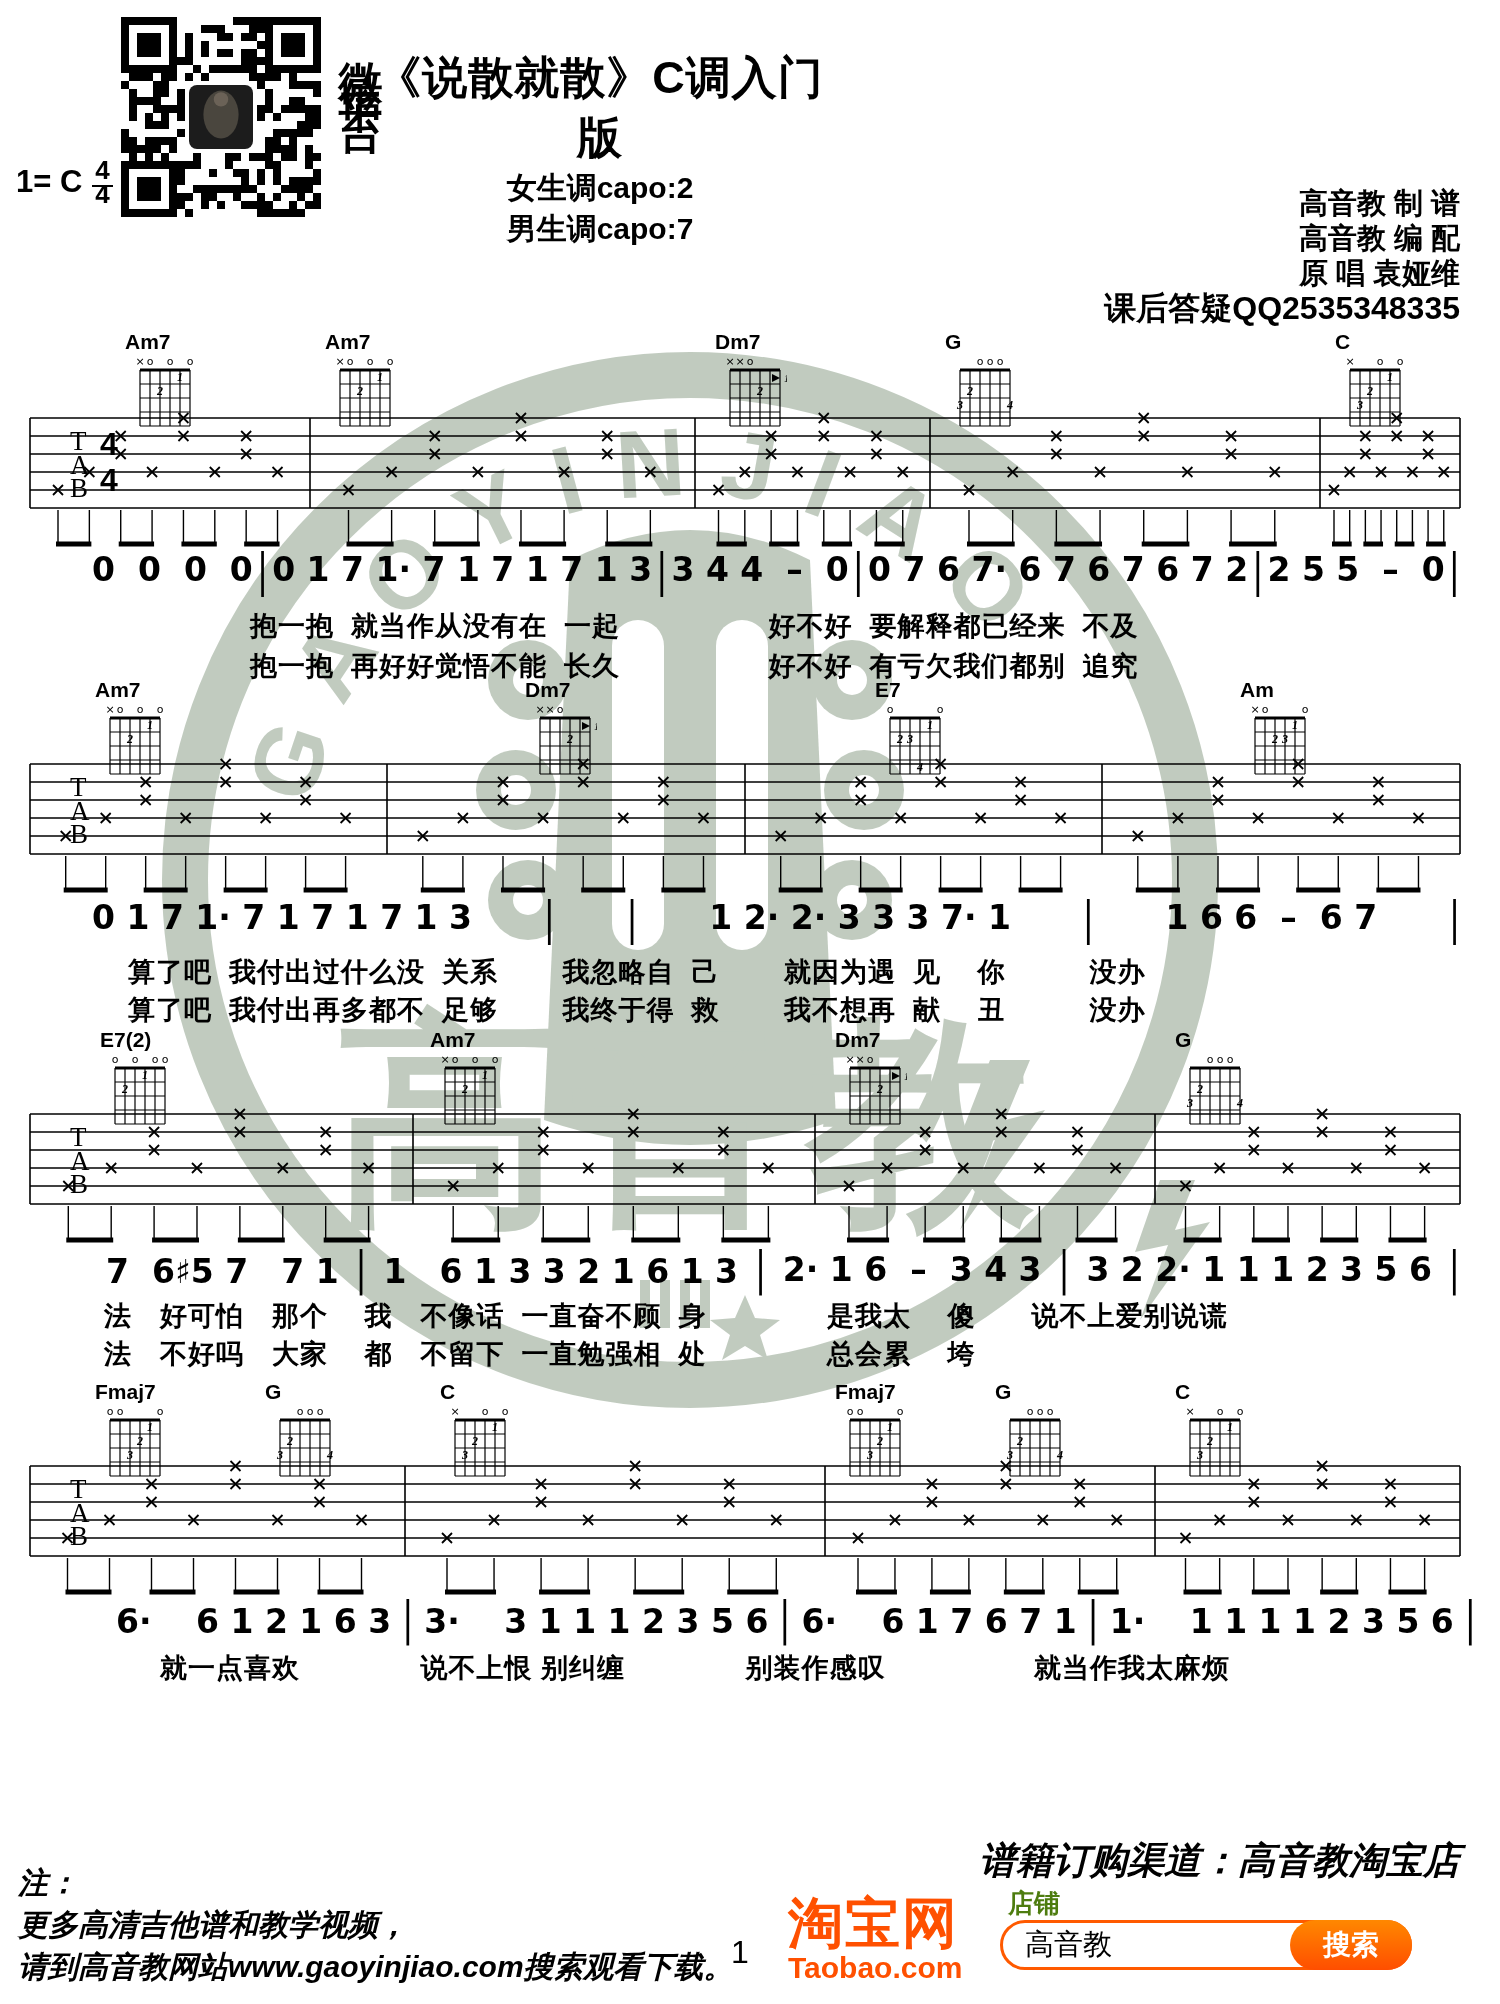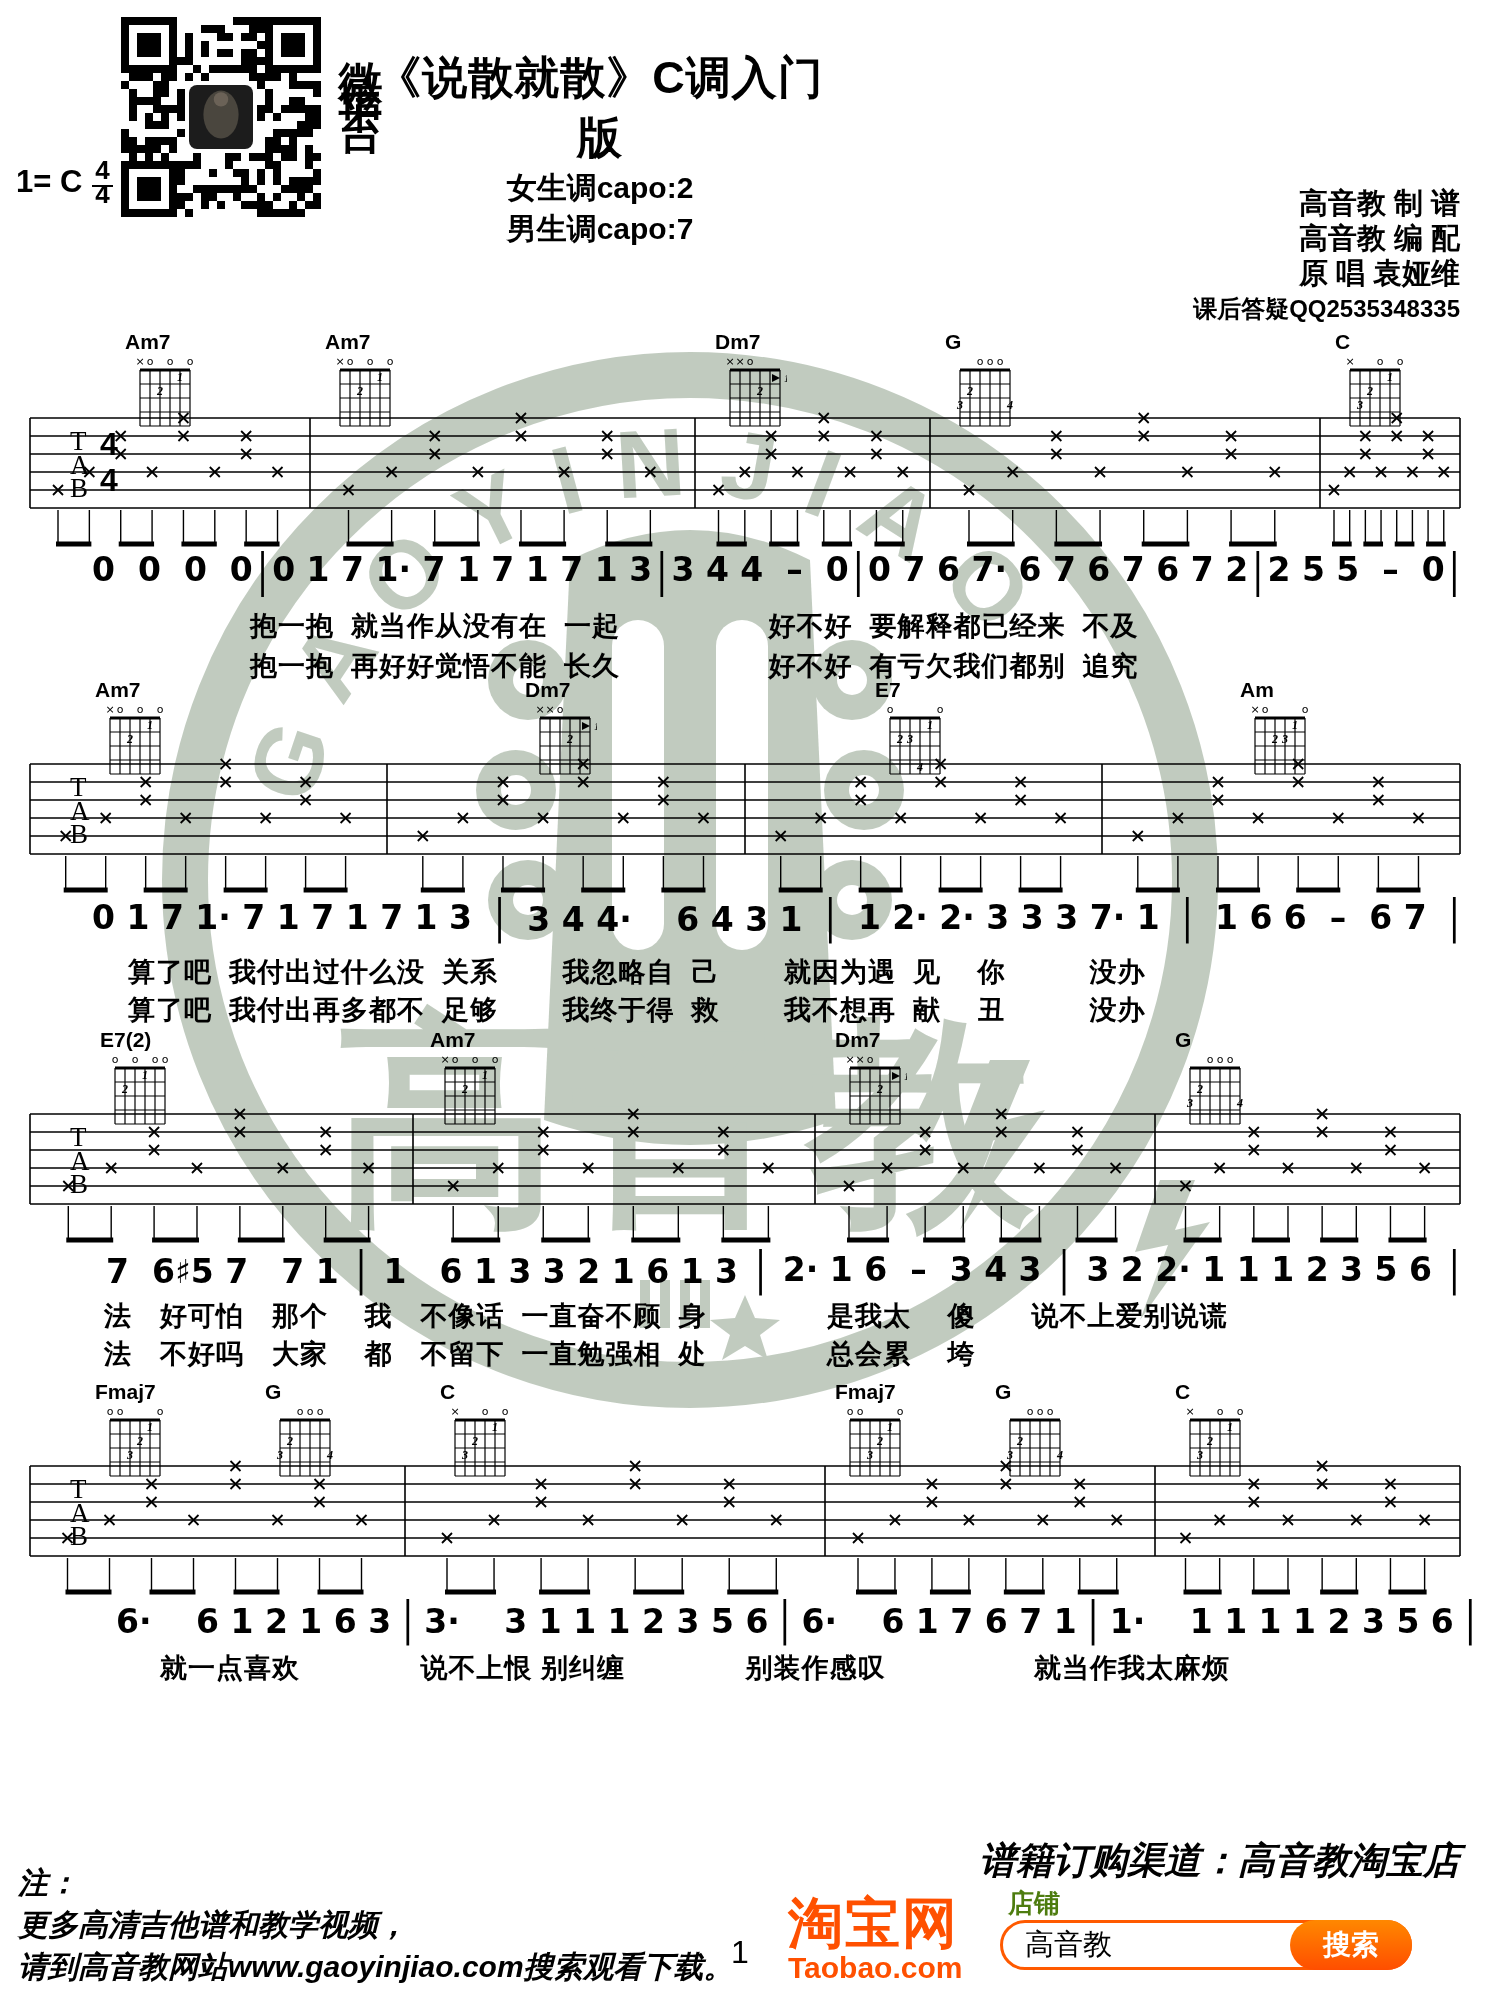--- a/index.html
+++ b/index.html
@@ -309,21 +309,21 @@
     <div class="title-block">
       <div class="title">《说散就散》C调入门版</div>
       <div class="subtitle">女生调capo:2</div>
       <div class="subtitle">男生调capo:7</div>
     </div>
 
     <div class="credits" id="credits">
         <div>高音教 制  谱</div>
         <div>高音教 编  配</div>
         <div>原  唱 袁娅维</div>
-        <div style="font-size: 24px;">课后答疑QQ2535348335</div>
+        <div style="font-size: 32px;">课后答疑QQ2535348335</div>
       </div>
 
     <div class="keyinfo">
       <span>1= C</span>
       <span class="frac">
         <span class="top">4</span><br>
         <span>4</span>
       </span>
     </div>
 
@@ -764,21 +764,21 @@
           <path d="M 1373.376 19 L 1383.376 29 M 1373.376 29 L 1383.376 19" stroke="#000" stroke-width="1.8" fill="none"></path>
           <path d="M 1373.376 37 L 1383.376 47 M 1373.376 47 L 1383.376 37" stroke="#000" stroke-width="1.8" fill="none"></path>
           <line x1="1378.376" y1="98" x2="1378.376" y2="132" stroke="#000" stroke-width="1.4"></line>
           <path d="M 1413.472 55 L 1423.472 65 M 1413.472 65 L 1423.472 55" stroke="#000" stroke-width="1.8" fill="none"></path>
           <line x1="1418.472" y1="98" x2="1418.472" y2="132" stroke="#000" stroke-width="1.4"></line>
           <line x1="1135.8" y1="132" x2="1179.896" y2="132" stroke="#000" stroke-width="5"></line>
           <line x1="1215.992" y1="132" x2="1260.088" y2="132" stroke="#000" stroke-width="5"></line>
           <line x1="1296.184" y1="132" x2="1340.28" y2="132" stroke="#000" stroke-width="5"></line>
           <line x1="1376.376" y1="132" x2="1420.472" y2="132" stroke="#000" stroke-width="5"></line>
         </svg>
-        <div class="notation" style="left: 92px; top: 898px; width: 1368px;"><span>0 1 7 1· 7 1 7 1 7 1 3</span><span class="bar">|</span><span>3 4 4·　 6 4 3 1</span><span class="bar">|</span><span>1 2· 2· 3 3 3 7· 1</span><span class="bar">|</span><span>1 6 6  –  6 7</span><span class="bar">|</span></div>
+        <div class="notation" style="left: 92px; top: 898px; width: 1368px;"><span>0 1 7 1· 7 1 7 1 7 1 3</span><span class="bar">|</span><span class="bar">|</span><span>1 2· 2· 3 3 3 7· 1</span><span class="bar">|</span><span>1 6 6  –  6 7</span><span class="bar">|</span></div>
         <div class="lyrics" style="left: 128px; top: 954px;">算了吧  我付出过什么没  关系　　 我忽略自  己　　 就因为遇  见　 你　　　没办</div>
         <div class="lyrics" style="left: 128px; top: 992px;">算了吧  我付出再多都不  足够　　 我终于得  救　　 我不想再  献　 丑　　　没办</div>
         <div class="chord" style="left: 100px; top: 1028px;">
           <div class="chord-name">E7(2)</div>
           <svg width="64" height="78">
             <line x1="7" y1="16" x2="7" y2="72" stroke="#000" stroke-width="1.2"></line>
             <line x1="17" y1="16" x2="17" y2="72" stroke="#000" stroke-width="1.2"></line>
             <line x1="27" y1="16" x2="27" y2="72" stroke="#000" stroke-width="1.2"></line>
             <line x1="37" y1="16" x2="37" y2="72" stroke="#000" stroke-width="1.2"></line>
             <line x1="47" y1="16" x2="47" y2="72" stroke="#000" stroke-width="1.2"></line>

